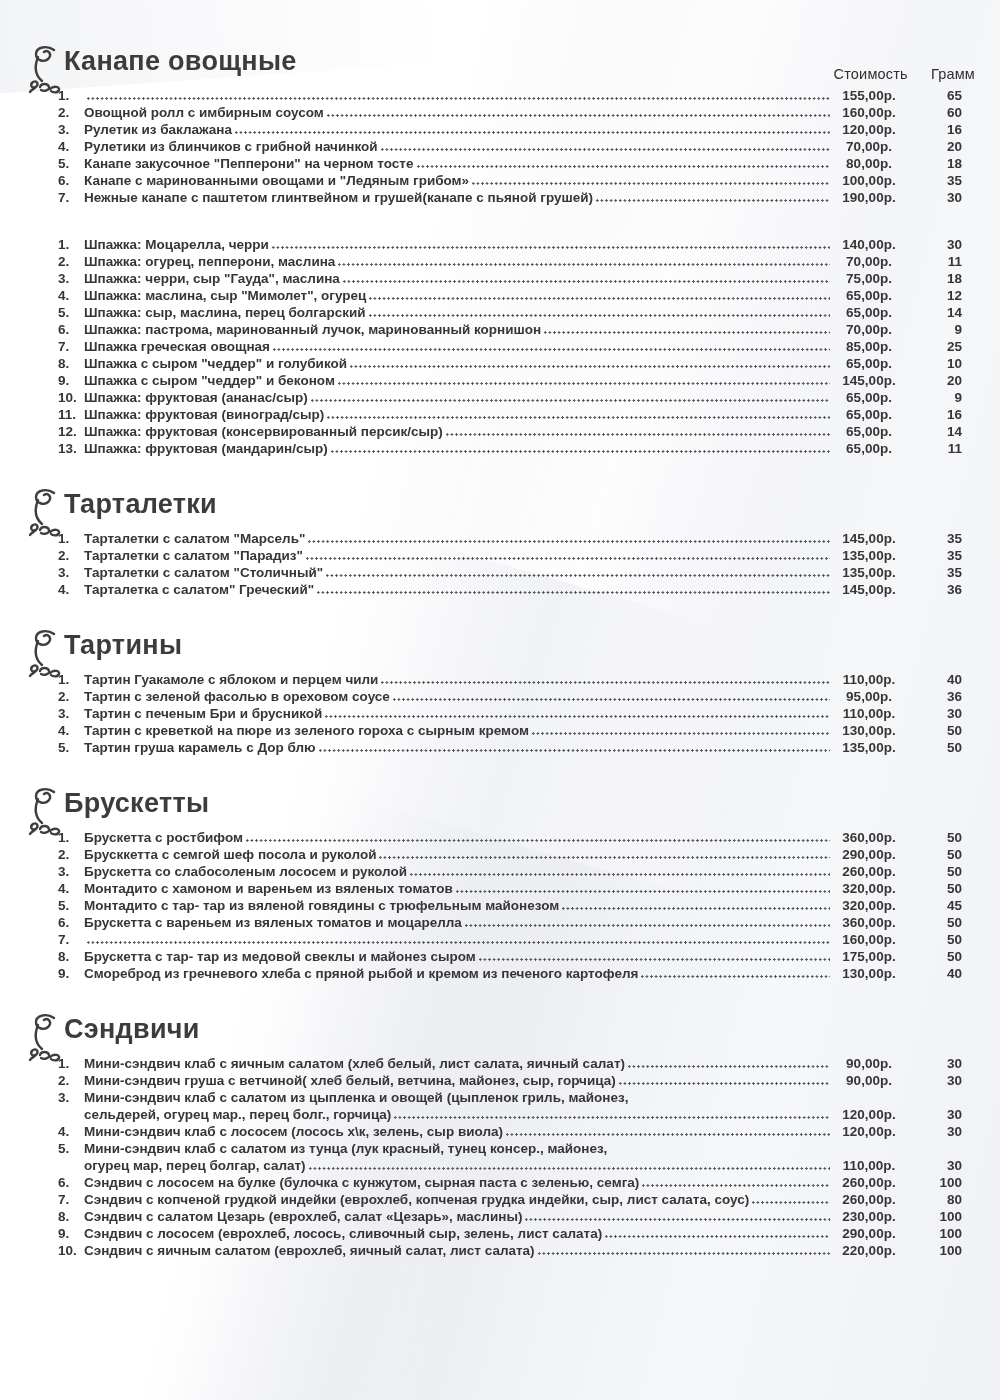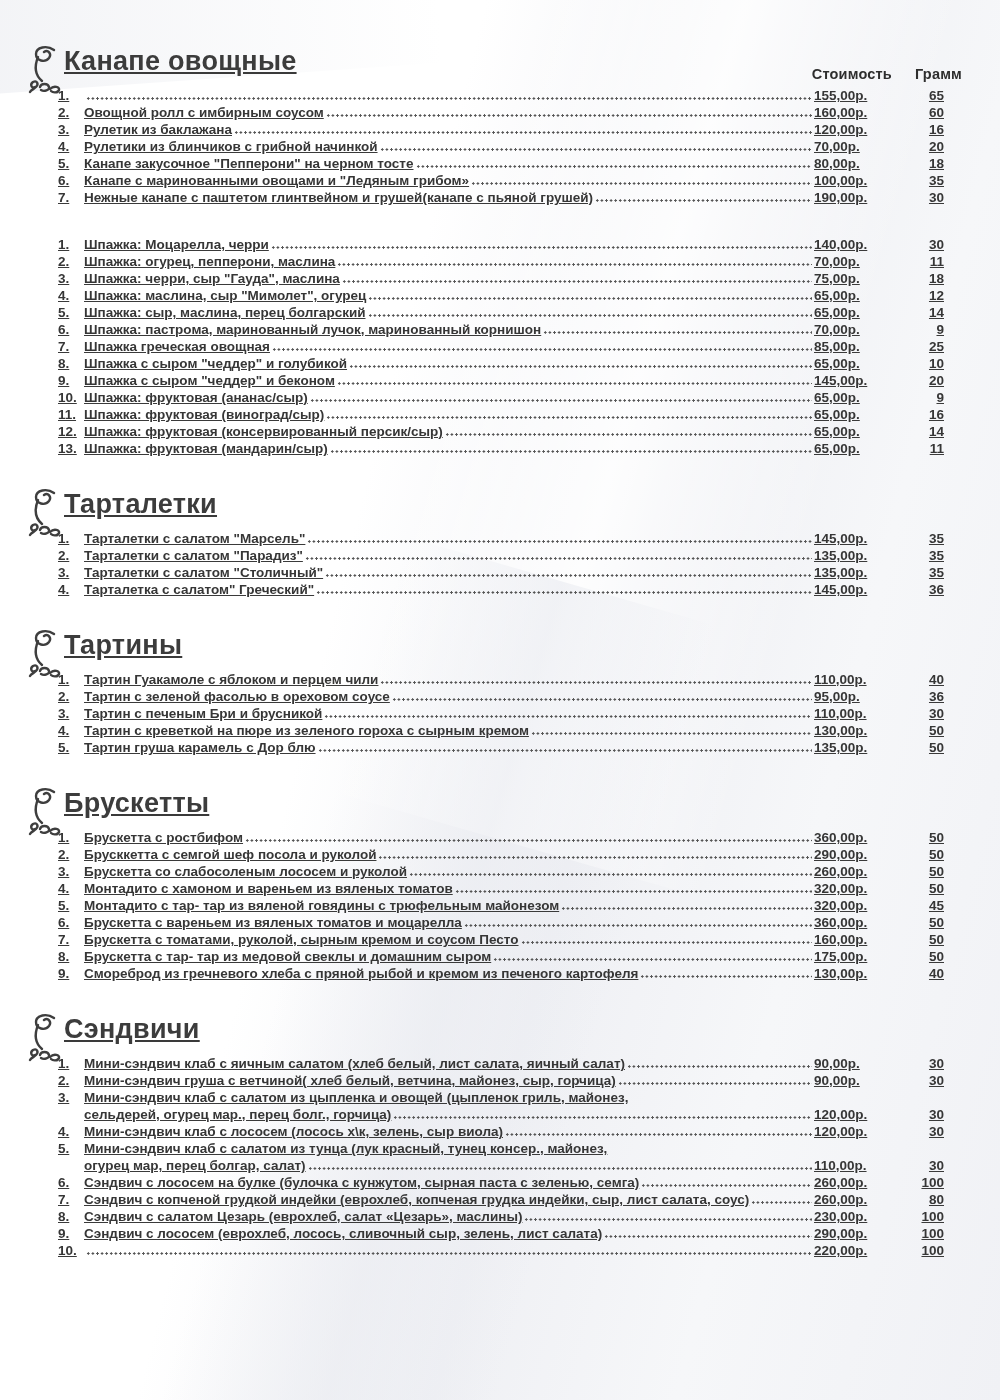--- a/index.html
+++ b/index.html
@@ -8,38 +8,38 @@
     font-family:"Liberation Sans",sans-serif;color:#3a3a3a;
     background:linear-gradient(104deg,#ffffff 36%,#eff0f4 58%,#f6f7f9 76%,#f0f1f5 100%);
   }
   .streak{position:absolute;pointer-events:none;}
   .s1{top:-120px;left:430px;width:420px;height:980px;transform:rotate(16deg);
       background:linear-gradient(90deg,rgba(255,255,255,0),rgba(255,255,255,0.85) 50%,rgba(255,255,255,0));}
   .s2{top:560px;left:250px;width:320px;height:1100px;transform:rotate(16deg);
       background:linear-gradient(90deg,rgba(231,233,239,0),rgba(231,233,239,0.55) 50%,rgba(231,233,239,0));}
   .s3{top:-40px;left:-60px;width:500px;height:120px;transform:rotate(-4deg);
       background:linear-gradient(90deg,rgba(228,230,236,0.5),rgba(228,230,236,0));}
-  .content{position:absolute;inset:0;padding:44px 56px 0 28px;box-sizing:border-box;text-decoration:underline;}
-  .cols-header{position:absolute;top:66px;right:38px;display:flex;
-    font-weight:bold;font-size:14.5px;color:#2e2e2e;letter-spacing:0.2px;margin-left:24px;}
+  .content{position:absolute;inset:0;padding:44px 38px 0 28px;box-sizing:border-box;}
+  .cols-header{position:absolute;top:66px;right:25px;display:flex;
+    font-weight:normal;font-size:14.5px;color:#2e2e2e;letter-spacing:0.2px;margin-left:24px;}
   .cols-header .grams-h{margin-left:23px;}
   .menu-section + .menu-section{margin-top:30px;}
   .sec-title{position:relative;padding-left:36px;font-size:27px;font-weight:bold;
     line-height:34px;color:#3c3c3c;margin:0 0 9px 0;letter-spacing:0.3px;}
   .orn{position:absolute;left:0;top:1px;}
   .items{margin-left:30px;}
   .row,.line1,.line2{font-size:13.5px;font-weight:bold;line-height:17px;color:#363636;}
   .line1,.line2{display:flex;align-items:flex-end;}
   .line2{margin-left:26px;}
   .num{flex:none;width:26px;}
   .name{flex:none;white-space:nowrap;}
   .leader{flex:1 1 auto;min-width:12px;align-self:flex-end;height:5px;margin:0 2px 3px 2px;
     background-image:radial-gradient(circle,#555555 1.05px,rgba(0,0,0,0) 1.35px);
     background-size:4.6px 5px;background-position:0 50%;background-repeat:repeat-x;}
-  .price{flex:none;width:74px;text-align:left;}
+  .price{flex:none;width:74px;text-align:center;}
   .grams{flex:none;width:56px;text-align:right;}
 </style>
 </head>
 <body>
 
 <div class="page">
   <div class="streak s1"></div>
   <div class="streak s2"></div>
   <div class="streak s3"></div>
 
@@ -413,30 +413,29 @@
               <span class="num">6.</span>
               <span class="name">Брускетта с вареньем из вяленых томатов и моцарелла</span>
               <span class="leader"></span>
               <span class="price">360,00р.</span>
               <span class="grams">50</span>
             </div>
           </div>
           <div class="row">
             <div class="line1">
               <span class="num">7.</span>
-              <span class="name">Брускетта с томатами, руколой, сырным кремом и соусом Песто</span>
               <span class="leader"></span>
               <span class="price">160,00р.</span>
               <span class="grams">50</span>
             </div>
           </div>
           <div class="row">
             <div class="line1">
               <span class="num">8.</span>
-              <span class="name">Брускетта  с тар- тар из медовой свеклы и домашним сыром</span>
+              <span class="name">Брускетта  с тар- тар из медовой свеклы и майонез сыром</span>
               <span class="leader"></span>
               <span class="price">175,00р.</span>
               <span class="grams">50</span>
             </div>
           </div>
           <div class="row">
             <div class="line1">
               <span class="num">9.</span>
               <span class="name">Смореброд из гречневого хлеба с пряной рыбой и кремом из печеного картофеля</span>
               <span class="leader"></span>
@@ -540,20 +539,21 @@
               <span class="num">9.</span>
               <span class="name">Сэндвич с лососем (еврохлеб, лосось, сливочный  сыр, зелень, лист салата)</span>
               <span class="leader"></span>
               <span class="price">290,00р.</span>
               <span class="grams">100</span>
             </div>
           </div>
           <div class="row">
             <div class="line1">
               <span class="num">10.</span>
+              <span class="name">Сэндвич с яичным салатом (еврохлеб, яичный салат, лист салата)</span>
               <span class="leader"></span>
               <span class="price">220,00р.</span>
               <span class="grams">100</span>
             </div>
           </div>
         </div>
       </section>
     </main>
 </div>
 

